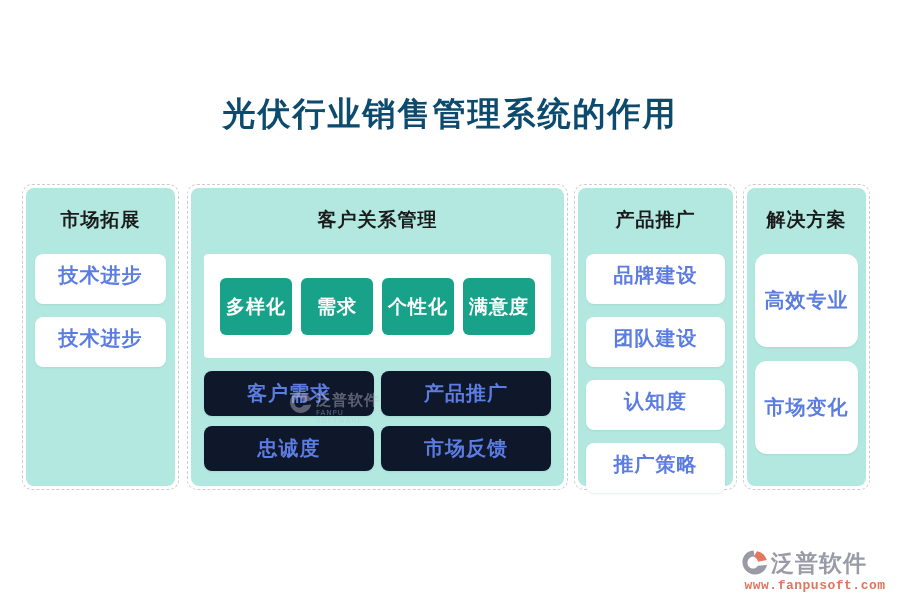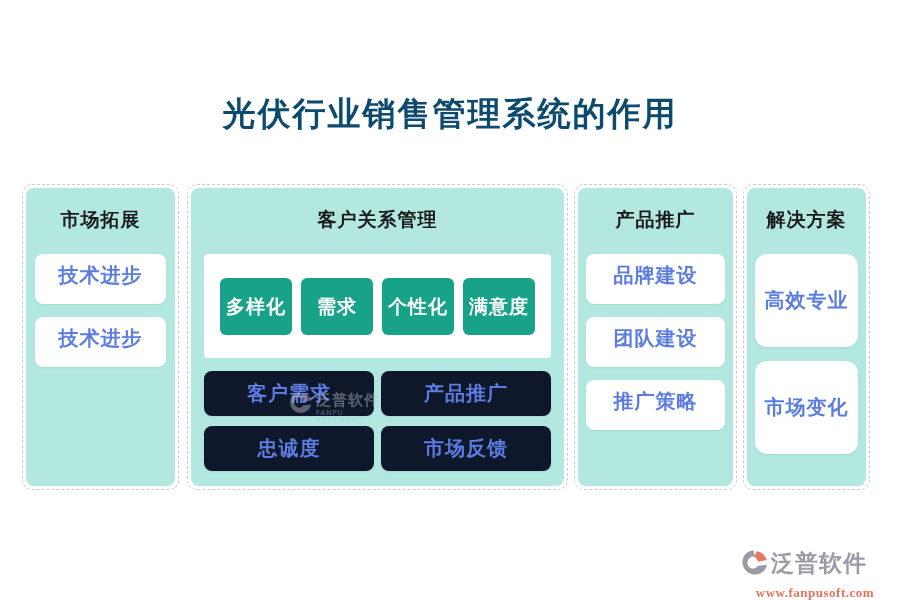--- a/index.html
+++ b/index.html
@@ -93,21 +93,21 @@
 
   .wm-footer{
     position:absolute;right:10px;top:548px;width:150px;
   }
   .wm-footer .wm-row{display:flex;align-items:center;gap:2px;}
   .wm-footer .wm-brand{
     font-size:23px;font-weight:700;color:#9b9ba8;letter-spacing:1px;line-height:28px;
   }
   .wm-footer .wm-url{
     font-size:13px;color:#e0745e;letter-spacing:0.5px;text-align:center;
-    margin-top:8px;font-family:Liberation Serif, serif;font-weight:700;
+    margin-top:1px;font-family:Liberation Mono, monospace;font-weight:700;
   }
 </style>
 </head>
 <body>
 
 <div class="canvas">
 
   <div class="main-title">光伏行业销售管理系统的作用</div>
 
   <div class="columns">
@@ -136,20 +136,21 @@
           <div class="item2">市场反馈</div>
         </div>
       </div>
     </div>
 
     <div class="col col-3">
       <div class="col-inner">
         <div class="col-title">产品推广</div>
         <div class="item">品牌建设</div>
         <div class="item">团队建设</div>
+        <div class="item">认知度</div>
         <div class="item">推广策略</div>
       </div>
     </div>
 
     <div class="col col-4">
       <div class="col-inner">
         <div class="col-title">解决方案</div>
         <div class="bigitem">高效专业</div>
         <div class="bigitem">市场变化</div>
       </div>

